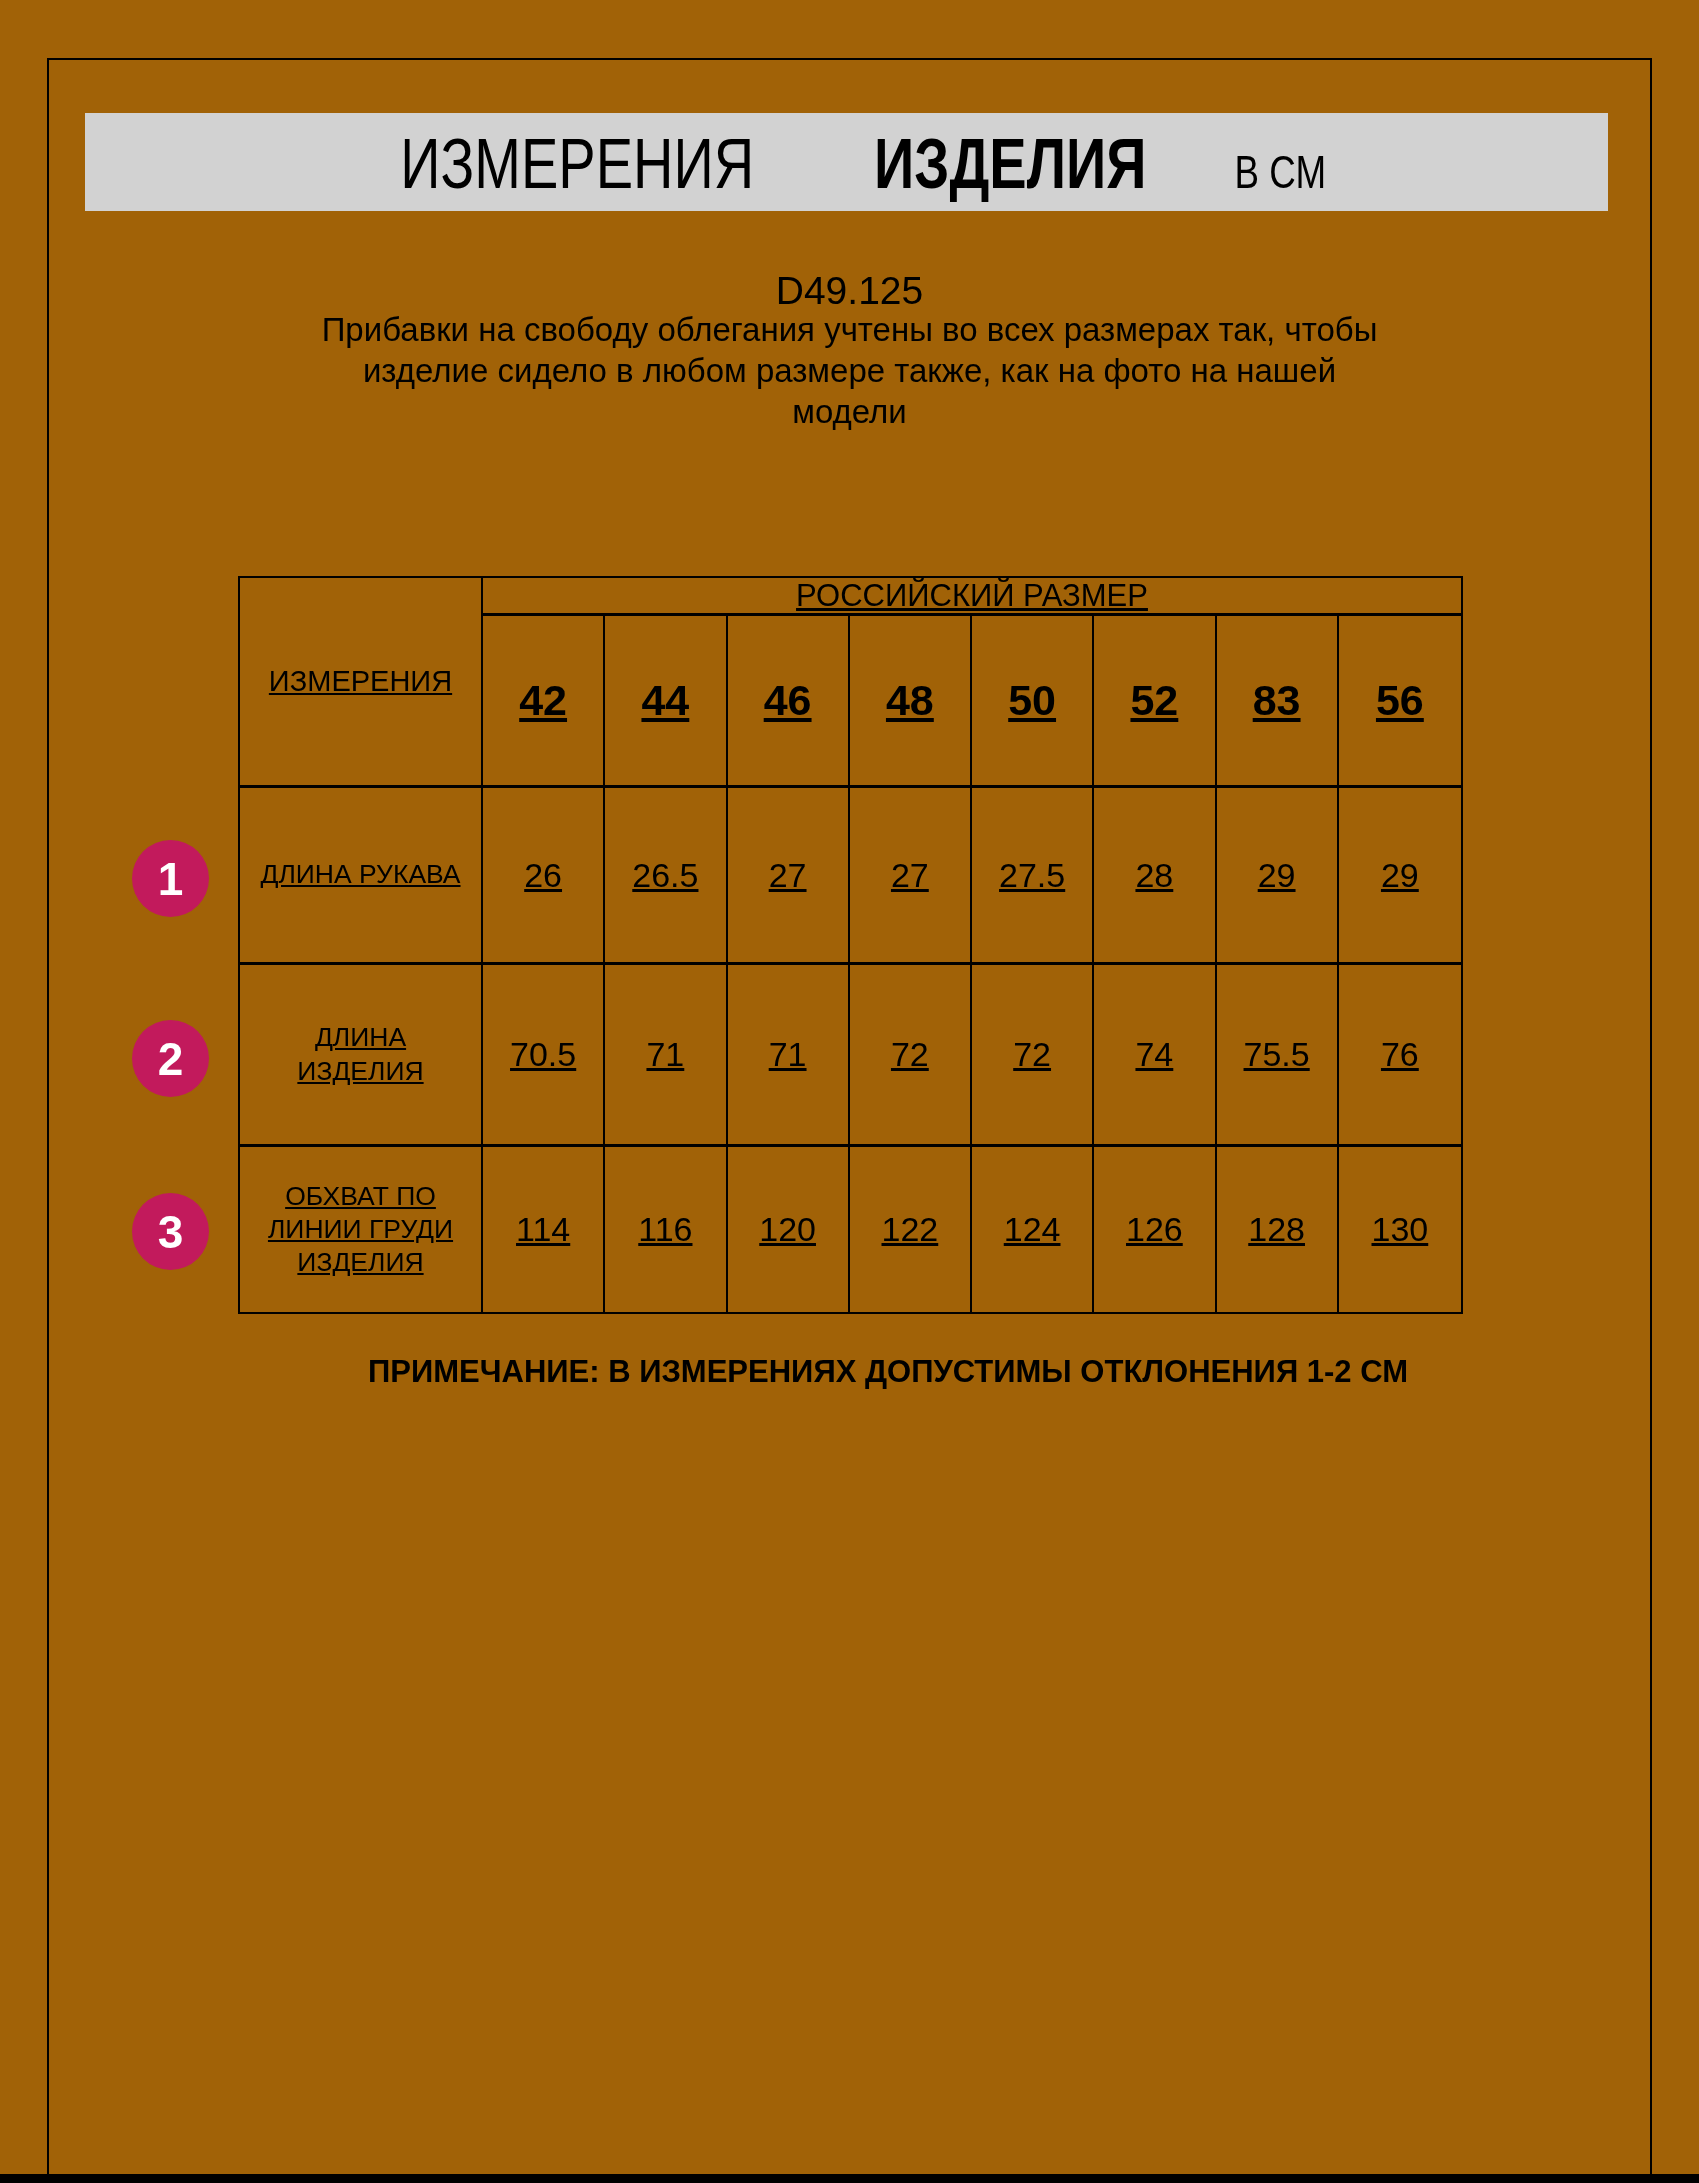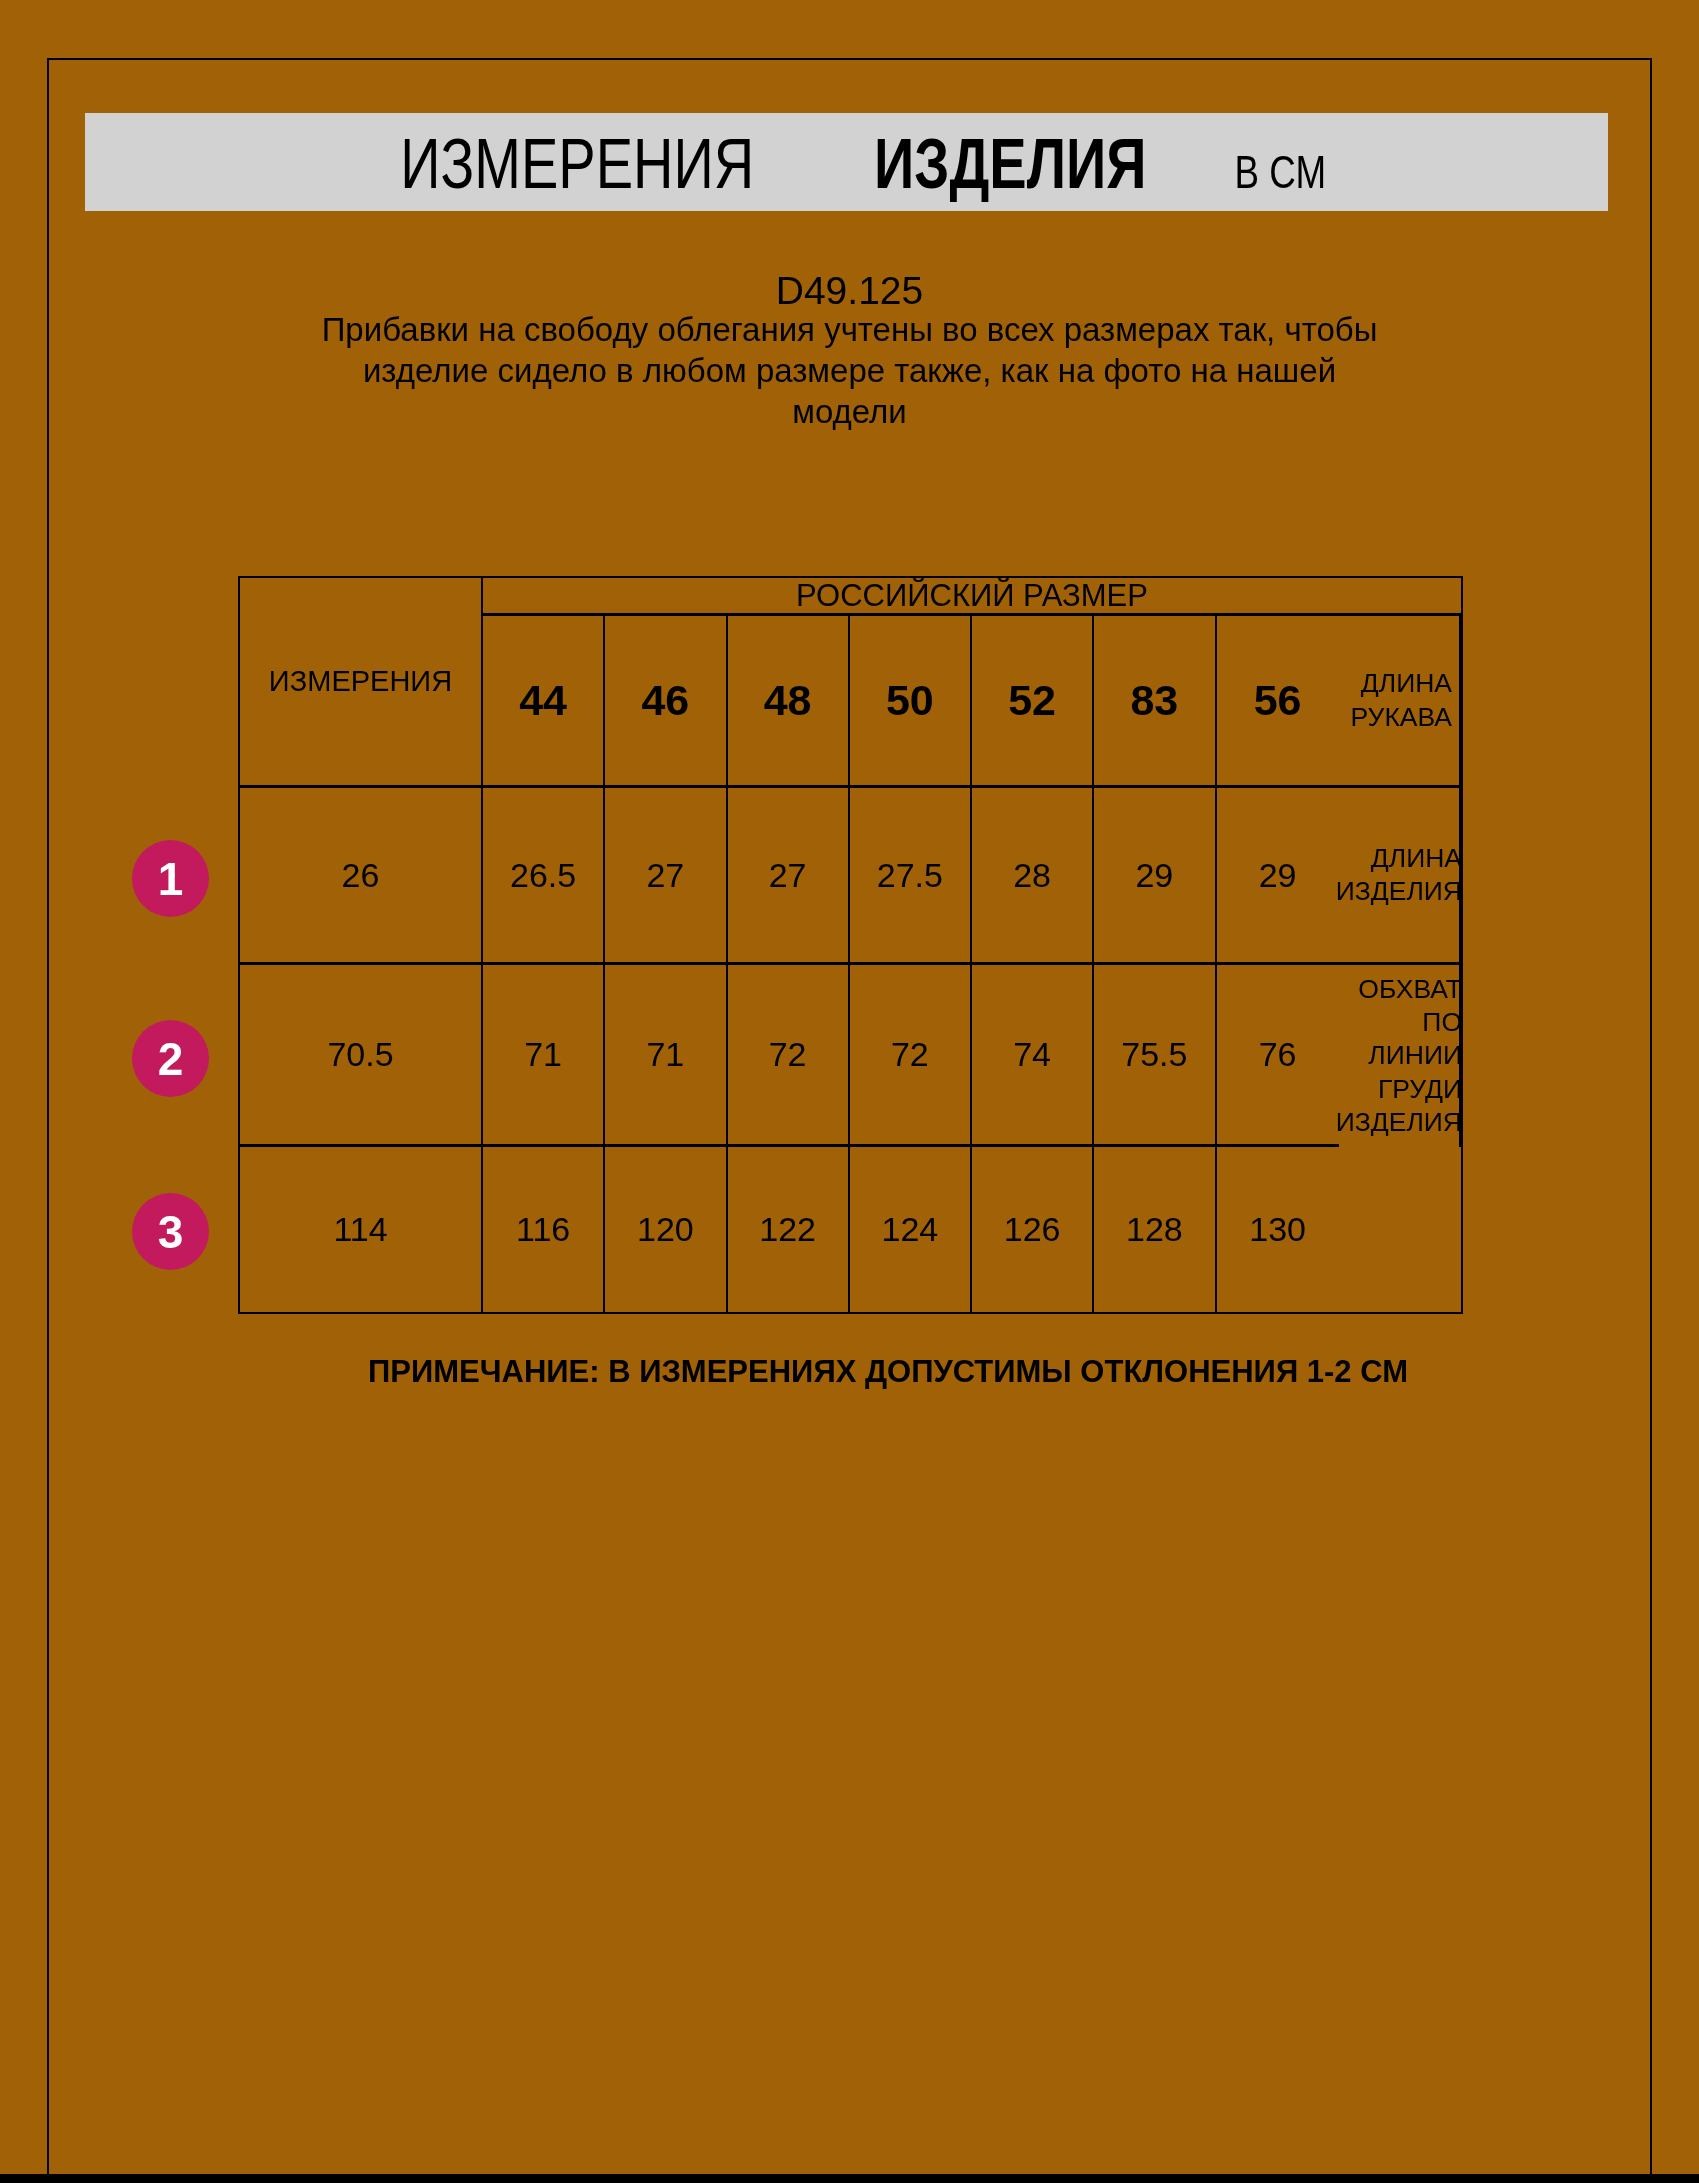--- a/index.html
+++ b/index.html
@@ -51,21 +51,21 @@
   .size-table{
     position:absolute;left:238px;top:576px;
     width:1225px;height:738px;
     border:2.8px solid #000;box-sizing:border-box;
     display:grid;
     grid-template-columns:243px repeat(8,1fr);
     grid-template-rows:38px 172px 177px 182px auto;
   }
   .cell{
     display:flex;align-items:center;justify-content:center;
-    text-align:right;box-sizing:border-box;min-width:0;
+    text-align:center;box-sizing:border-box;min-width:0;text-decoration:underline;
   }
   .br{border-right:2.1px solid #000;}
   .bb{border-bottom:3.5px solid #000;}
   .corner{grid-row:1/3;grid-column:1;font-size:29px;}
   .ghead{grid-row:1;grid-column:2/10;font-size:31px;}
   .sz{font-size:43px;font-weight:bold;}
   .lbl{font-size:26.5px;line-height:1.25;white-space:pre-line;padding:0 7px;}
   .val{font-size:34px;}
   
   .badge{
@@ -96,20 +96,21 @@
   <div class="code">D49.125</div>
 
   <p class="desc">Прибавки на свободу облегания учтены во всех размерах так, чтобы
 изделие сидело в любом размере также, как на фото на нашей
 модели</p>
 
   <section class="size-table">
     <div class="cell corner br bb">ИЗМЕРЕНИЯ</div>
     <div class="cell ghead bb">РОССИЙСКИЙ РАЗМЕР</div>
 
+    <div class="cell sz br bb">42</div>
     <div class="cell sz br bb">44</div>
     <div class="cell sz br bb">46</div>
     <div class="cell sz br bb">48</div>
     <div class="cell sz br bb">50</div>
     <div class="cell sz br bb">52</div>
     <div class="cell sz br bb">83</div>
     <div class="cell sz bb">56</div>
 
     <div class="cell lbl br bb">ДЛИНА РУКАВА</div>
     <div class="cell val br bb">26</div>

